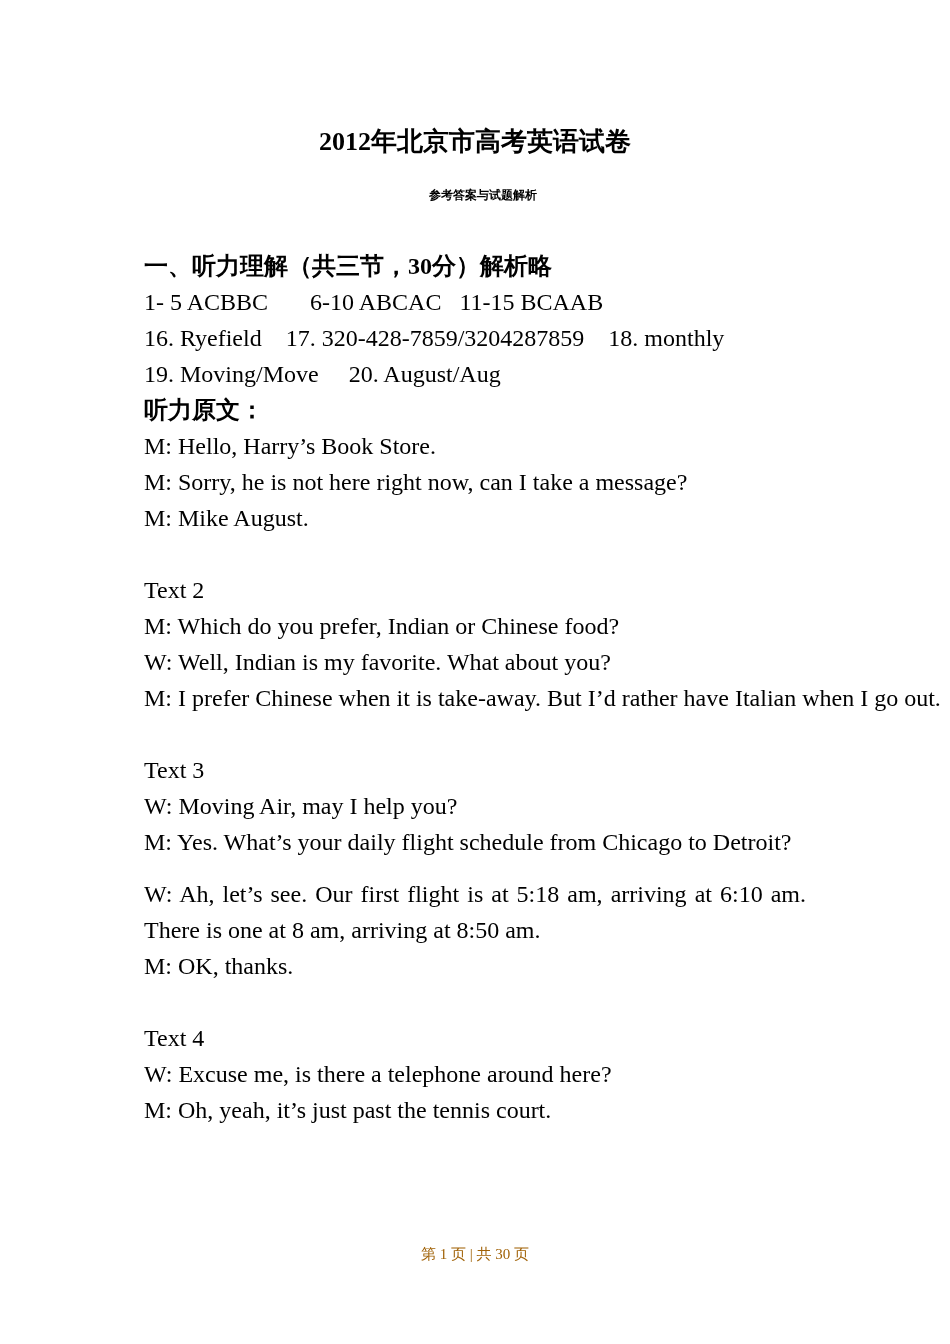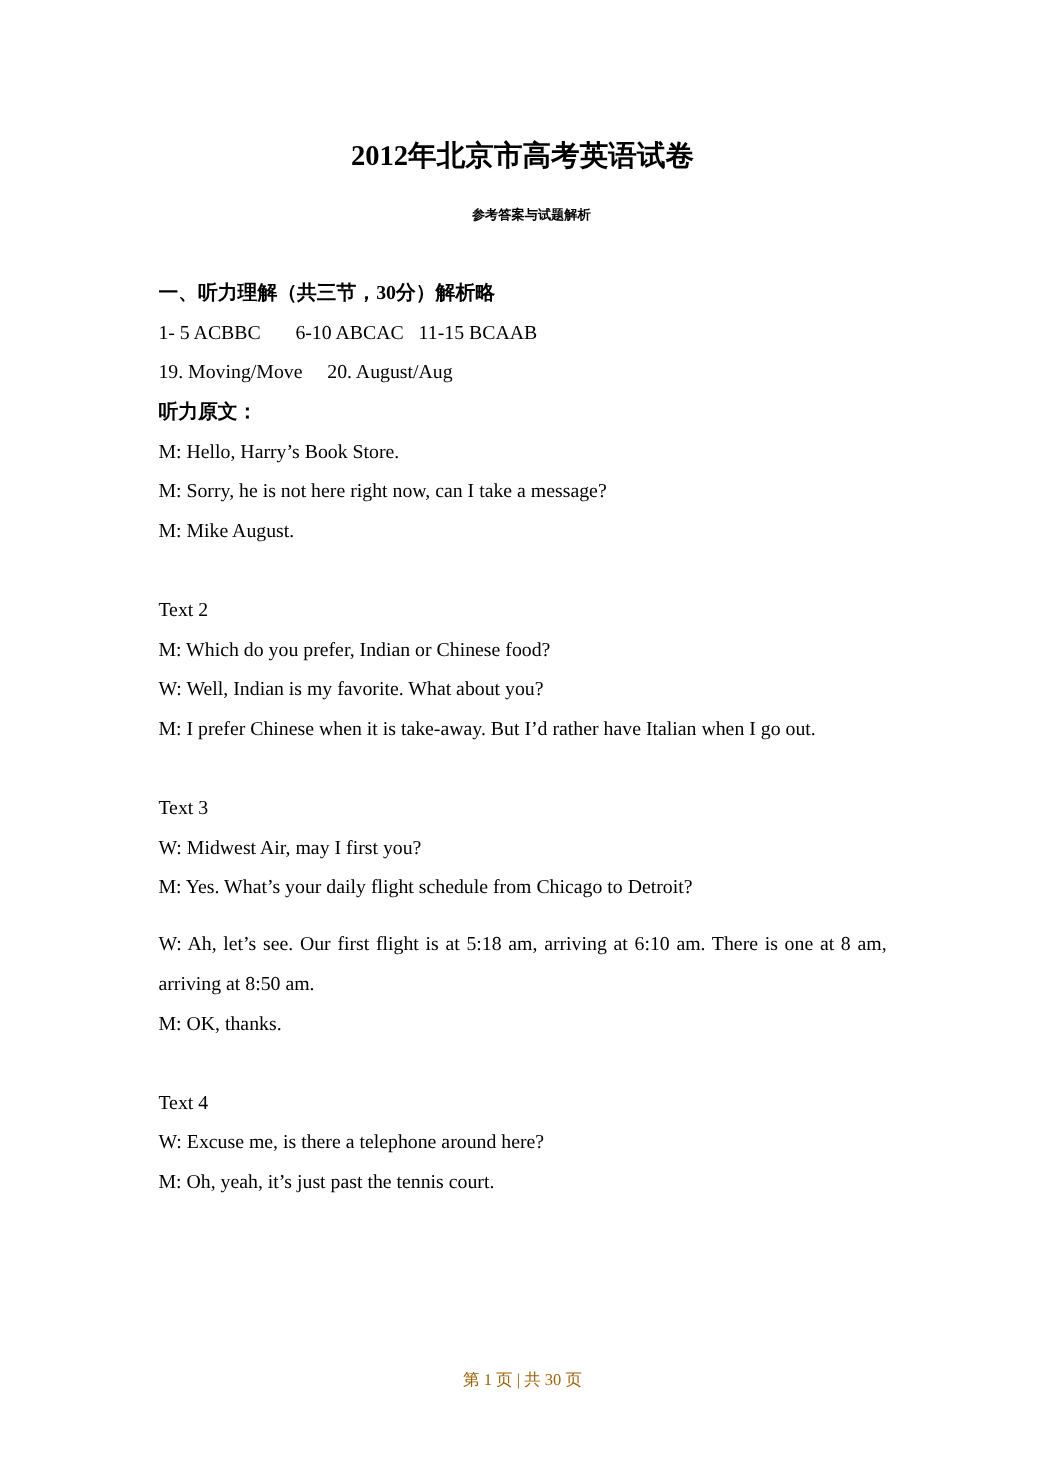--- a/index.html
+++ b/index.html
@@ -4,58 +4,59 @@
 <style>
   html, body { margin: 0; padding: 0; background: #ffffff; }
   body { width: 950px; height: 1344px; position: relative; overflow: hidden;
          font-family: "Liberation Serif", "DejaVu Serif", serif; color: #000; }
   .page { position: absolute; left: 0; top: 0; width: 950px; height: 1114px; }
   .title { position: absolute; left: 0; width: 950px; top: 124px; text-align: center;
            font-size: 26px; font-weight: bold; }
   .subtitle { position: absolute; left: 0; width: 966px; top: 187px; text-align: center;
               font-size: 12px; font-weight: bold; font-family: "DejaVu Sans", sans-serif; }
   .body { position: absolute; left: 144px; top: 248px; width: 662px; }
-  .line { font-size: 18px; line-height: 36px; height: 36px; white-space: pre; }
+  .line { font-size: 24px; line-height: 36px; height: 36px; white-space: pre; }
   .line.bold { font-weight: bold; }
   .line.wrap { white-space: normal; text-align: justify; text-align-last: left; height: auto; margin-top: 16px; }
   .blank { height: 36px; }
   .footer { position: absolute; left: 0; width: 950px; top: 1245px; text-align: center;
             font-size: 15px; color: #a16207; }
 </style>
 </head>
 <body>
 
 <div class="page">
   <div class="title">2012年北京市高考英语试卷</div>
   <div class="subtitle">参考答案与试题解析</div>
 
   <div class="body">
     <div class="line bold">一、听力理解（共三节，30分）解析略</div>
     <div class="line">1- 5 ACBBC       6-10 ABCAC   11-15 BCAAB</div>
+    <div class="line">16. Ryefield    17. 320-428-7859/3204287859    18. monthly</div>
     <div class="line">19. Moving/Move     20. August/Aug</div>
     <div class="line bold">听力原文：</div>
 
     <div>
       <div class="line">M: Hello, Harry’s Book Store.</div>
       <div class="line">M: Sorry, he is not here right now, can I take a message?</div>
       <div class="line">M: Mike August.</div>
     </div>
     <div class="blank"></div>
 
     <div>
       <div class="line">Text 2</div>
       <div class="line">M: Which do you prefer, Indian or Chinese food?</div>
       <div class="line">W: Well, Indian is my favorite. What about you?</div>
       <div class="line">M: I prefer Chinese when it is take-away. But I’d rather have Italian when I go out.</div>
     </div>
     <div class="blank"></div>
 
     <div>
       <div class="line">Text 3</div>
-      <div class="line">W: Midwest Air, may I first you?</div>
+      <div class="line">W: Moving Air, may I help you?</div>
       <div class="line">M: Yes. What’s your daily flight schedule from Chicago to Detroit?</div>
       <div class="line wrap">W: Ah, let’s see. Our first flight is at 5:18 am, arriving at 6:10 am. There is one at 8 am, arriving at 8:50 am.</div>
       <div class="line">M: OK, thanks.</div>
     </div>
     <div class="blank"></div>
 
     <div>
       <div class="line">Text 4</div>
       <div class="line">W: Excuse me, is there a telephone around here?</div>
       <div class="line">M: Oh, yeah, it’s just past the tennis court.</div>

